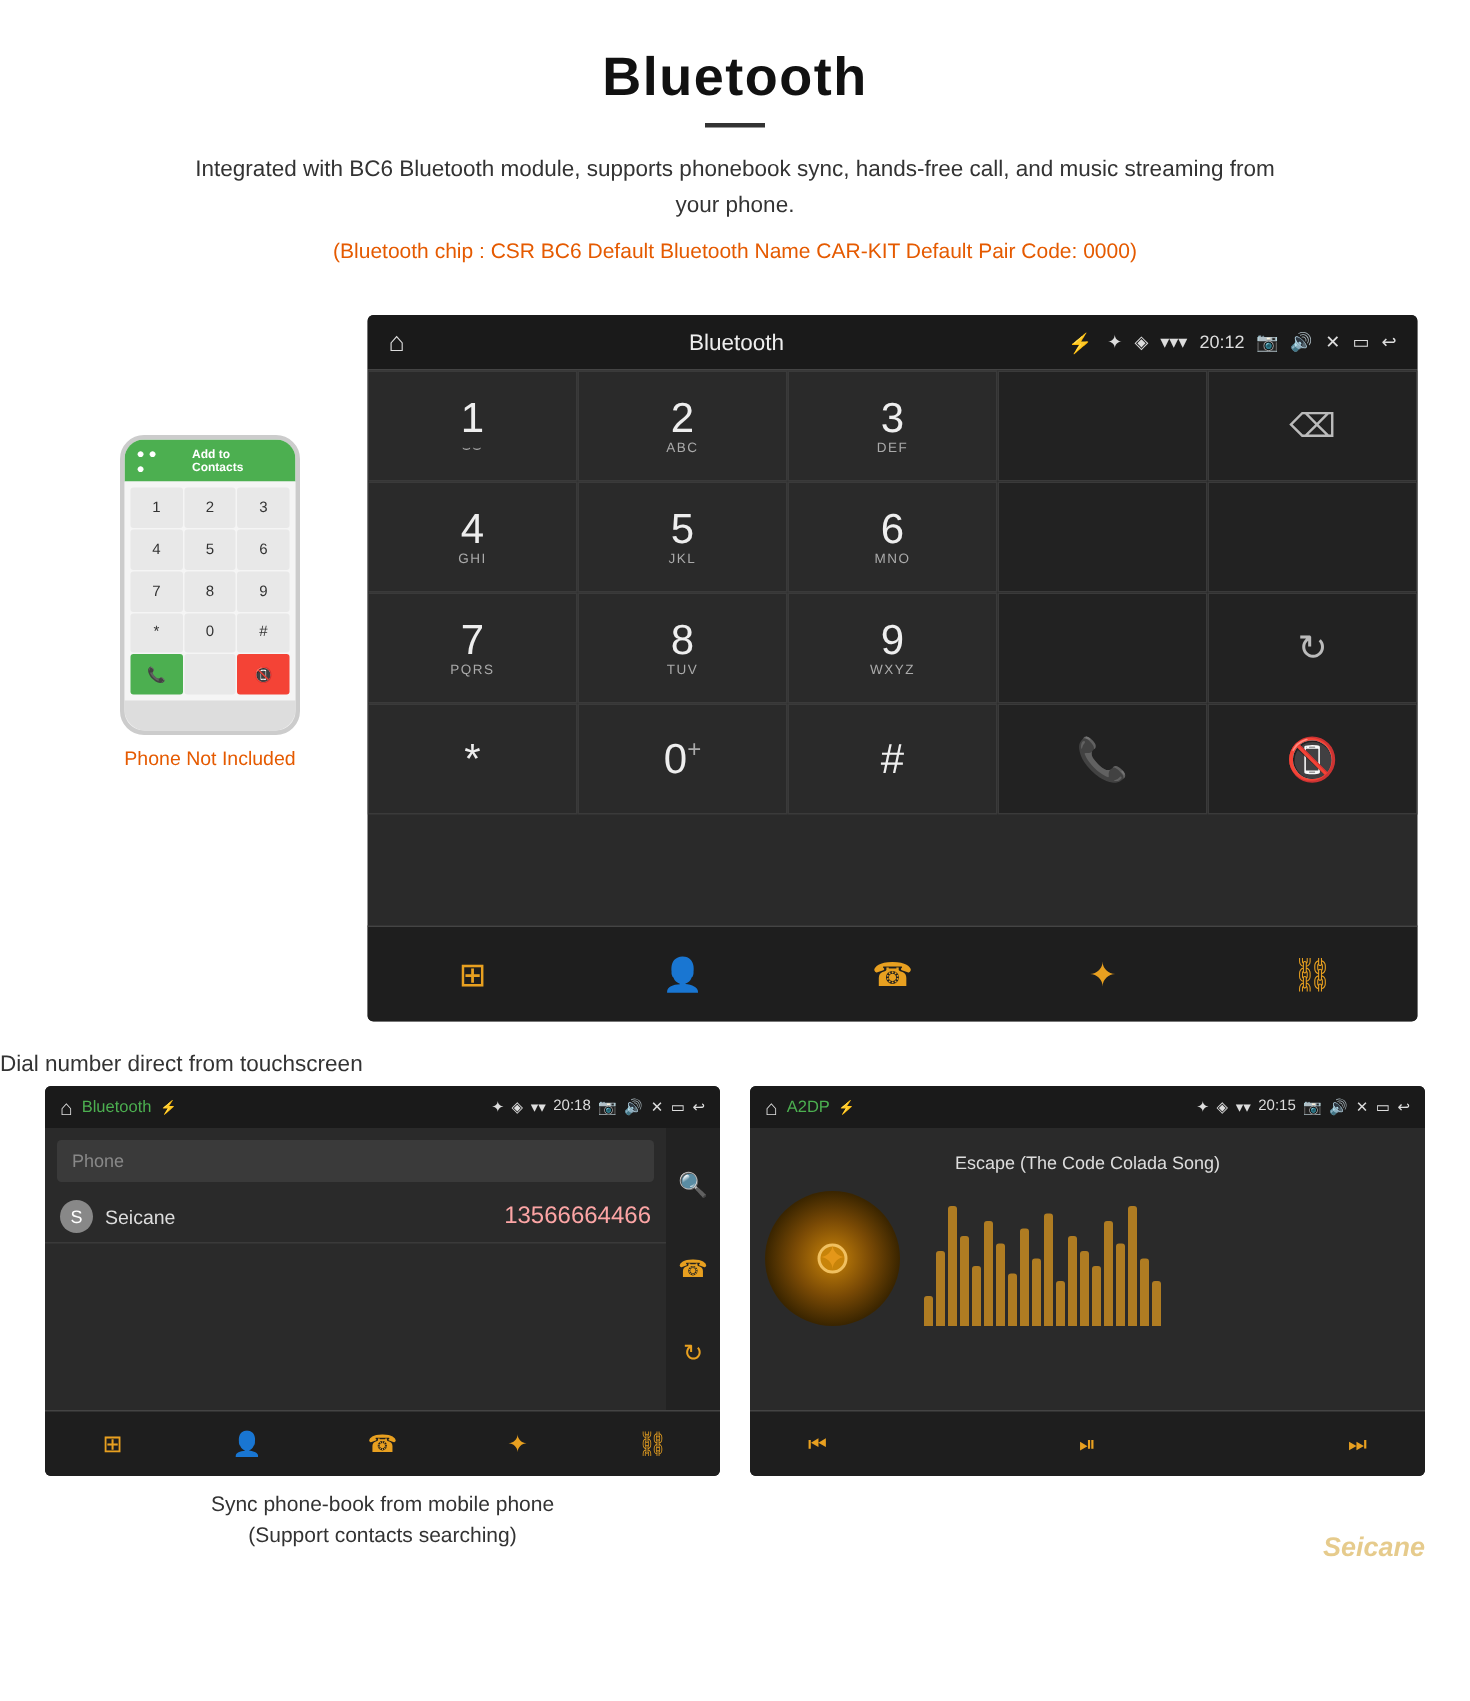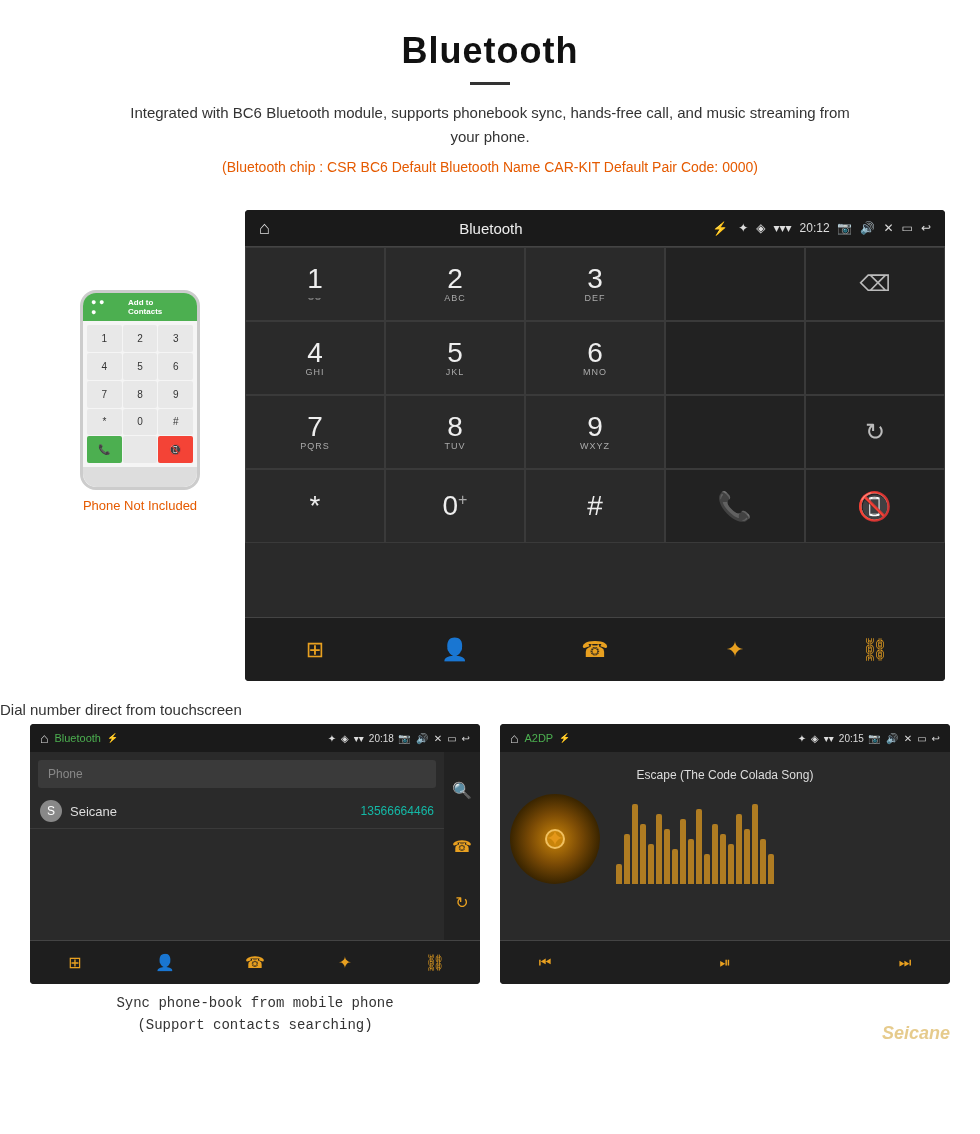--- a/index.html
+++ b/index.html
@@ -257,21 +257,21 @@
       border-radius: 50%;
       color: #fff;
       font-size: 12px;
       display: flex;
       align-items: center;
       justify-content: center;
       margin-right: 8px;
       flex-shrink: 0;
     }
     .pb-name { color: #ddd; font-size: 13px; flex: 1; }
-    .pb-phone { color: #14b8a6; font-size: 12px; }
+    .pb-phone { color: #fca5a5; font-size: 16px; }
 
     
     .music-screen {
       display: flex;
       flex-direction: column;
       align-items: center;
       padding: 16px 10px 8px;
       gap: 12px;
     }
     .music-title {
@@ -563,21 +563,21 @@
           </div>
           <div class="mini-bottom-item">
             <span>✦</span>
           </div>
           <div class="mini-bottom-item">
             <span>⛓</span>
           </div>
         </div>
       </div>
       <div class="screen-caption">
-        <span style="white-space:pre-line;font-family:Liberation Mono, monospace;">Sync phone-book from mobile phone
+        <span style="white-space:pre-line;">Sync phone-book from mobile phone
 (Support contacts searching)</span>
       </div>
     </div>
 
     <div class="bottom-screen-block">
       <div class="mini-android" style="display:flex;flex-direction:column;">
         <div class="mini-status-bar">
           <span style="font-size:14px;">⌂</span>
           <span class="mini-status-title">A2DP</span>
           <span style="font-size:9px;">⚡</span>

